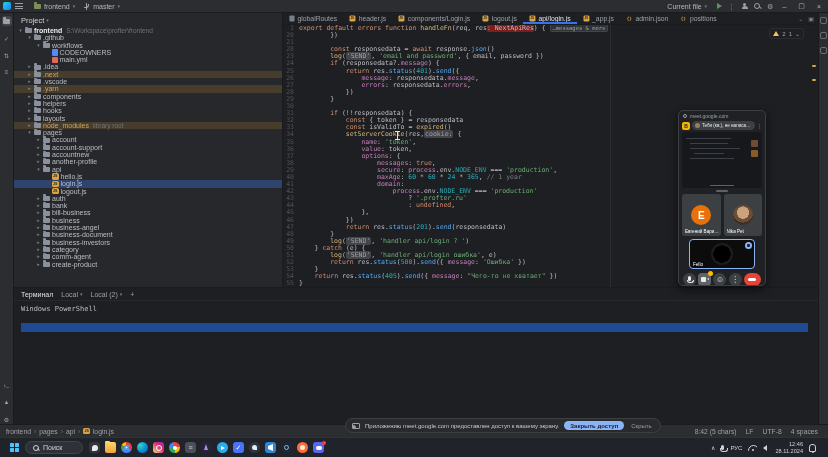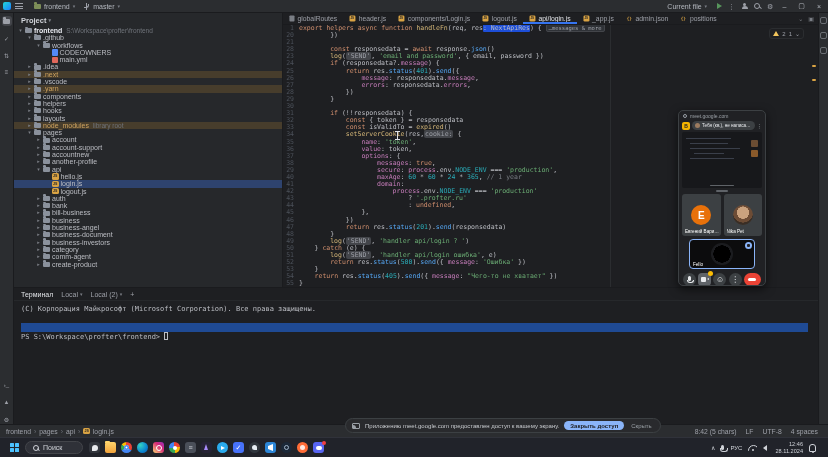--- a/index.html
+++ b/index.html
@@ -39,21 +39,21 @@
   .strip-ic{width:10px;height:10px;border-radius:3px;display:flex;align-items:center;justify-content:center;color:#9da0a8;font-size:6px;}
   .strip-ic.active{background:#43454a;}
   .strip-glyph{width:7px;height:5px;background:#9da0a8;border-radius:1px;position:relative;}
   .strip-glyph::before{content:"";position:absolute;top:-1.5px;left:0;width:3px;height:1.5px;background:#9da0a8;border-radius:1px 1px 0 0;}
   .rightstrip{position:absolute;right:0;top:13px;width:10px;height:411px;background:#2b2d30;border-left:1px solid #1a1b1e;
     display:flex;flex-direction:column;align-items:center;padding-top:4px;gap:8px;}
   .rs-ic{width:7px;height:7px;border:1px solid #7a7e85;border-radius:2px;opacity:.8;}
 
   
   .project{position:absolute;left:14px;top:13px;width:269px;height:274px;background:#26282b;border-right:1px solid #1a1b1e;overflow:hidden;}
-  .proj-head{height:14px;display:flex;align-items:center;gap:2px;padding-left:7px;font-size:7.5px;color:#cfd2d8;font-weight:bold;}
+  .proj-head{height:14px;display:flex;align-items:center;gap:2px;padding-left:7px;font-size:7.5px;color:#cfd2d8;}
   .tree{font-size:7px;line-height:7.3px;}
   .tree-row{height:7.3px;display:flex;align-items:center;gap:2px;white-space:nowrap;cursor:default;}
   .tree-row.sel{background:#2e436e;color:#e8eaf0;}
   .tree-row.mod{background:rgba(190,138,49,.22);}
   .tree-row.mod .tlabel{color:#cfa35f;}
   .chev{width:5px;color:#7a7e85;font-size:5px;text-align:center;flex:none;}
   .tic{flex:none;}
   .ic-folder{width:7px;height:5px;background:#8a919c;border-radius:1px;position:relative;}
   .ic-folder::before{content:"";position:absolute;top:-1.5px;left:0;width:3px;height:1.5px;background:#8a919c;border-radius:1px 1px 0 0;}
   .ic-js{width:6.5px;height:6.5px;background:#d9a343;border-radius:1.5px;position:relative;}
@@ -77,21 +77,21 @@
   .tab-extra{margin-left:auto;display:flex;align-items:center;gap:5px;padding-right:4px;color:#7a7e85;font-size:6px;}
   .codewrap{position:relative;height:262px;overflow:hidden;font-family:"DejaVu Sans Mono",monospace;font-size:6.5px;}
   .guide{position:absolute;left:327px;top:0;bottom:0;width:1px;background:#2b2d30;}
   .code-line{height:7.1px;line-height:7.1px;display:flex;white-space:pre;}
   .gutter{width:16px;flex:none;text-align:right;padding-right:5px;color:#4b5059;}
   .lcontent{white-space:pre;}
   .sg-p{color:#bcbec4;} .sg-k{color:#cf8e6d;} .sg-s{color:#6aab73;} .sg-n{color:#2aacb8;}
   .sg-c{color:#7a7e85;} .sg-f{color:#56a8f5;} .sg-y{color:#d5b778;} .sg-pr{color:#c77dbb;} .sg-t{color:#2aacb8;}
   .sg-chip{background:#43454a;color:#9da0a8;border-radius:2px;padding:0 1px;}
   .sg-fold{background:#2f3237;color:#9da0a8;border:1px solid #43454a;border-radius:2px;padding:0 2px;font-size:5.5px;}
-  .sg-hl{background:#1d4ed8;color:#bcbec4;border-radius:1px;}
+  .sg-hl{background:#7f1d1d;color:#bcbec4;border-radius:1px;}
   .inspect{position:absolute;right:14px;top:15px;display:flex;align-items:center;gap:3px;
     background:#1e1f22;border:1px solid #2b2d30;border-radius:3px;padding:1px 3px;font-size:6px;color:#9da0a8;z-index:5;}
   .warn-tri{width:0;height:0;border-left:3px solid transparent;border-right:3px solid transparent;border-bottom:5px solid #f2c55c;}
   .vscroll{position:absolute;right:0;top:14px;bottom:0;width:8px;}
   .stripe-mark{position:absolute;right:2px;width:4px;height:2px;background:#d9a343;border-radius:1px;}
   .mouse-ibeam{position:absolute;width:5px;height:9px;z-index:6;}
   .mouse-ibeam::before{content:"";position:absolute;left:2px;top:0;bottom:0;width:1px;background:#dfe1e5;}
   .mouse-ibeam::after{content:"";position:absolute;left:0;right:0;top:0;height:1px;background:#dfe1e5;box-shadow:0 8px #dfe1e5;}
 
   
@@ -476,21 +476,21 @@
     </div>
     <div class="inspect">
       <span class="warn-tri"></span>
       <span>2</span>
       <span>1</span>
       <span>⌄</span>
     </div>
     <div class="codewrap">
       <div class="guide"></div>
       <div id="code-lines">
-          <div class="code-line"><span class="gutter">1</span><span class="lcontent" style="padding-left: 0px;"><span class="sg-k">export helpers async function </span><span class="sg-y">handleFn</span><span class="sg-p">(req, res</span><span class="sg-hl">: NextApiRes</span><span class="sg-p">) { </span><span class="sg-fold">…messages &amp; more</span></span></div>
+          <div class="code-line"><span class="gutter">1</span><span class="lcontent" style="padding-left: 0px;"><span class="sg-k">export default errors function </span><span class="sg-y">handleFn</span><span class="sg-p">(req, res</span><span class="sg-hl">: NextApiRes</span><span class="sg-p">) { </span><span class="sg-fold">…messages &amp; more</span></span></div>
           <div class="code-line"><span class="gutter">20</span><span class="lcontent" style="padding-left: 31.2px;"><span class="sg-p">})</span></span></div>
           <div class="code-line"><span class="gutter">21</span><span class="lcontent" style="padding-left: 0px;"></span></div>
           <div class="code-line"><span class="gutter">28</span><span class="lcontent" style="padding-left: 31.2px;"><span class="sg-k">const </span><span class="sg-p">responsedata = </span><span class="sg-k">await </span><span class="sg-p">response.</span><span class="sg-f">json</span><span class="sg-p">()</span></span></div>
           <div class="code-line"><span class="gutter">23</span><span class="lcontent" style="padding-left: 31.2px;"><span class="sg-y">log</span><span class="sg-p">(</span><span class="sg-chip">'SEND'</span><span class="sg-p">, </span><span class="sg-s">'email and password'</span><span class="sg-p">, { email, password })</span></span></div>
           <div class="code-line"><span class="gutter">24</span><span class="lcontent" style="padding-left: 31.2px;"><span class="sg-k">if</span><span class="sg-p"> (responsedata?.</span><span class="sg-pr">message</span><span class="sg-p">) {</span></span></div>
           <div class="code-line"><span class="gutter">25</span><span class="lcontent" style="padding-left: 46.8px;"><span class="sg-k">return</span><span class="sg-p"> res.</span><span class="sg-f">status</span><span class="sg-p">(</span><span class="sg-n">401</span><span class="sg-p">).</span><span class="sg-f">send</span><span class="sg-p">({</span></span></div>
           <div class="code-line"><span class="gutter">26</span><span class="lcontent" style="padding-left: 62.4px;"><span class="sg-pr">message</span><span class="sg-p">: responsedata.</span><span class="sg-pr">message</span><span class="sg-p">,</span></span></div>
           <div class="code-line"><span class="gutter">27</span><span class="lcontent" style="padding-left: 62.4px;"><span class="sg-pr">errors</span><span class="sg-p">: responsedata.</span><span class="sg-pr">errors</span><span class="sg-p">,</span></span></div>
           <div class="code-line"><span class="gutter">28</span><span class="lcontent" style="padding-left: 46.8px;"><span class="sg-p">})</span></span></div>
           <div class="code-line"><span class="gutter">29</span><span class="lcontent" style="padding-left: 31.2px;"><span class="sg-p">}</span></span></div>
@@ -536,24 +536,23 @@
         <span>Local</span>
         <span class="chev-d">▾</span>
       </span>
       <span class="term-tab">
         <span>Local (2)</span>
         <span class="chev-d">▾</span>
       </span>
       <span>+</span>
     </div>
     <div class="term-body" id="term-body">
-        <div class="term-line"><span>(C) Корпорация Майкрософт (Microsoft Corporation). Все права защищены.</span></div>
+        <div class="term-line"><span>Windows PowerShell</span></div>
         <div class="term-line"></div>
         <div class="term-sel"></div>
-        <div class="term-line"><span>PS S:\Workspace\profter\frontend&gt; </span><span class="caret"></span></div>
       </div>
   </div>
 
   <div class="statusbar">
     <span class="bc" id="breadcrumb">
         <span>frontend</span>
         <span class="sep">›</span>
         <span>pages</span>
         <span class="sep">›</span>
         <span>api</span>

